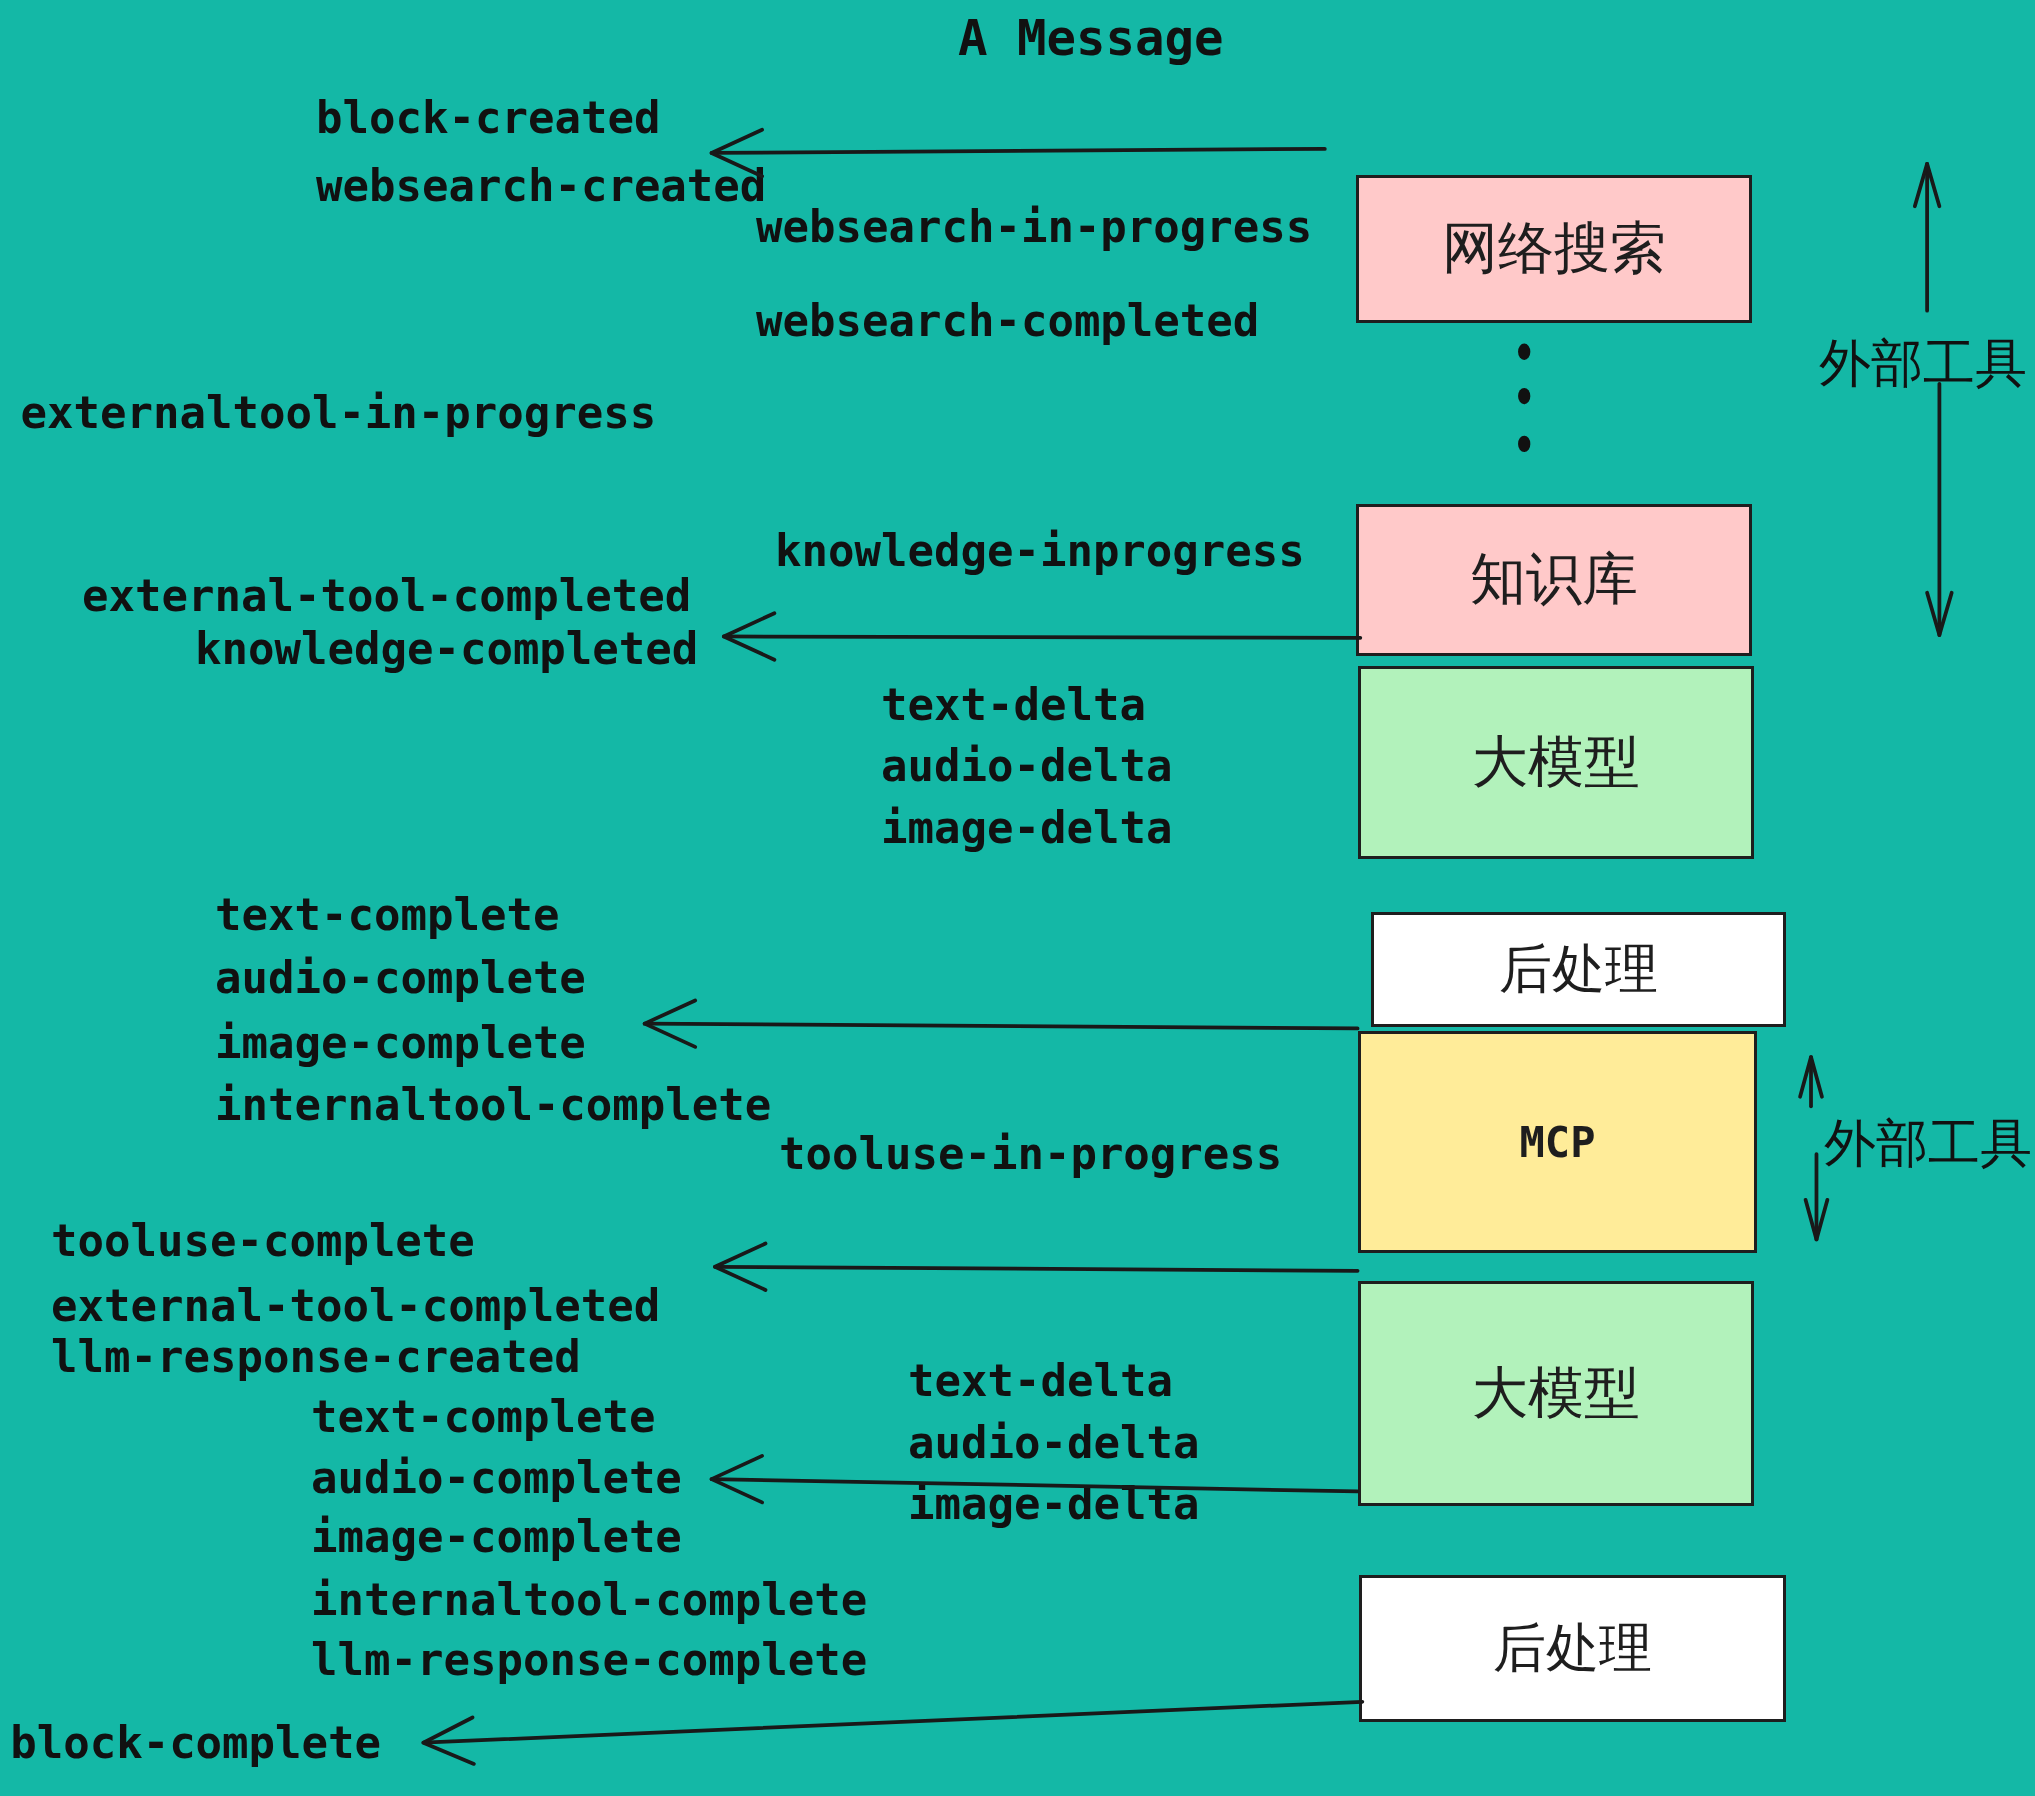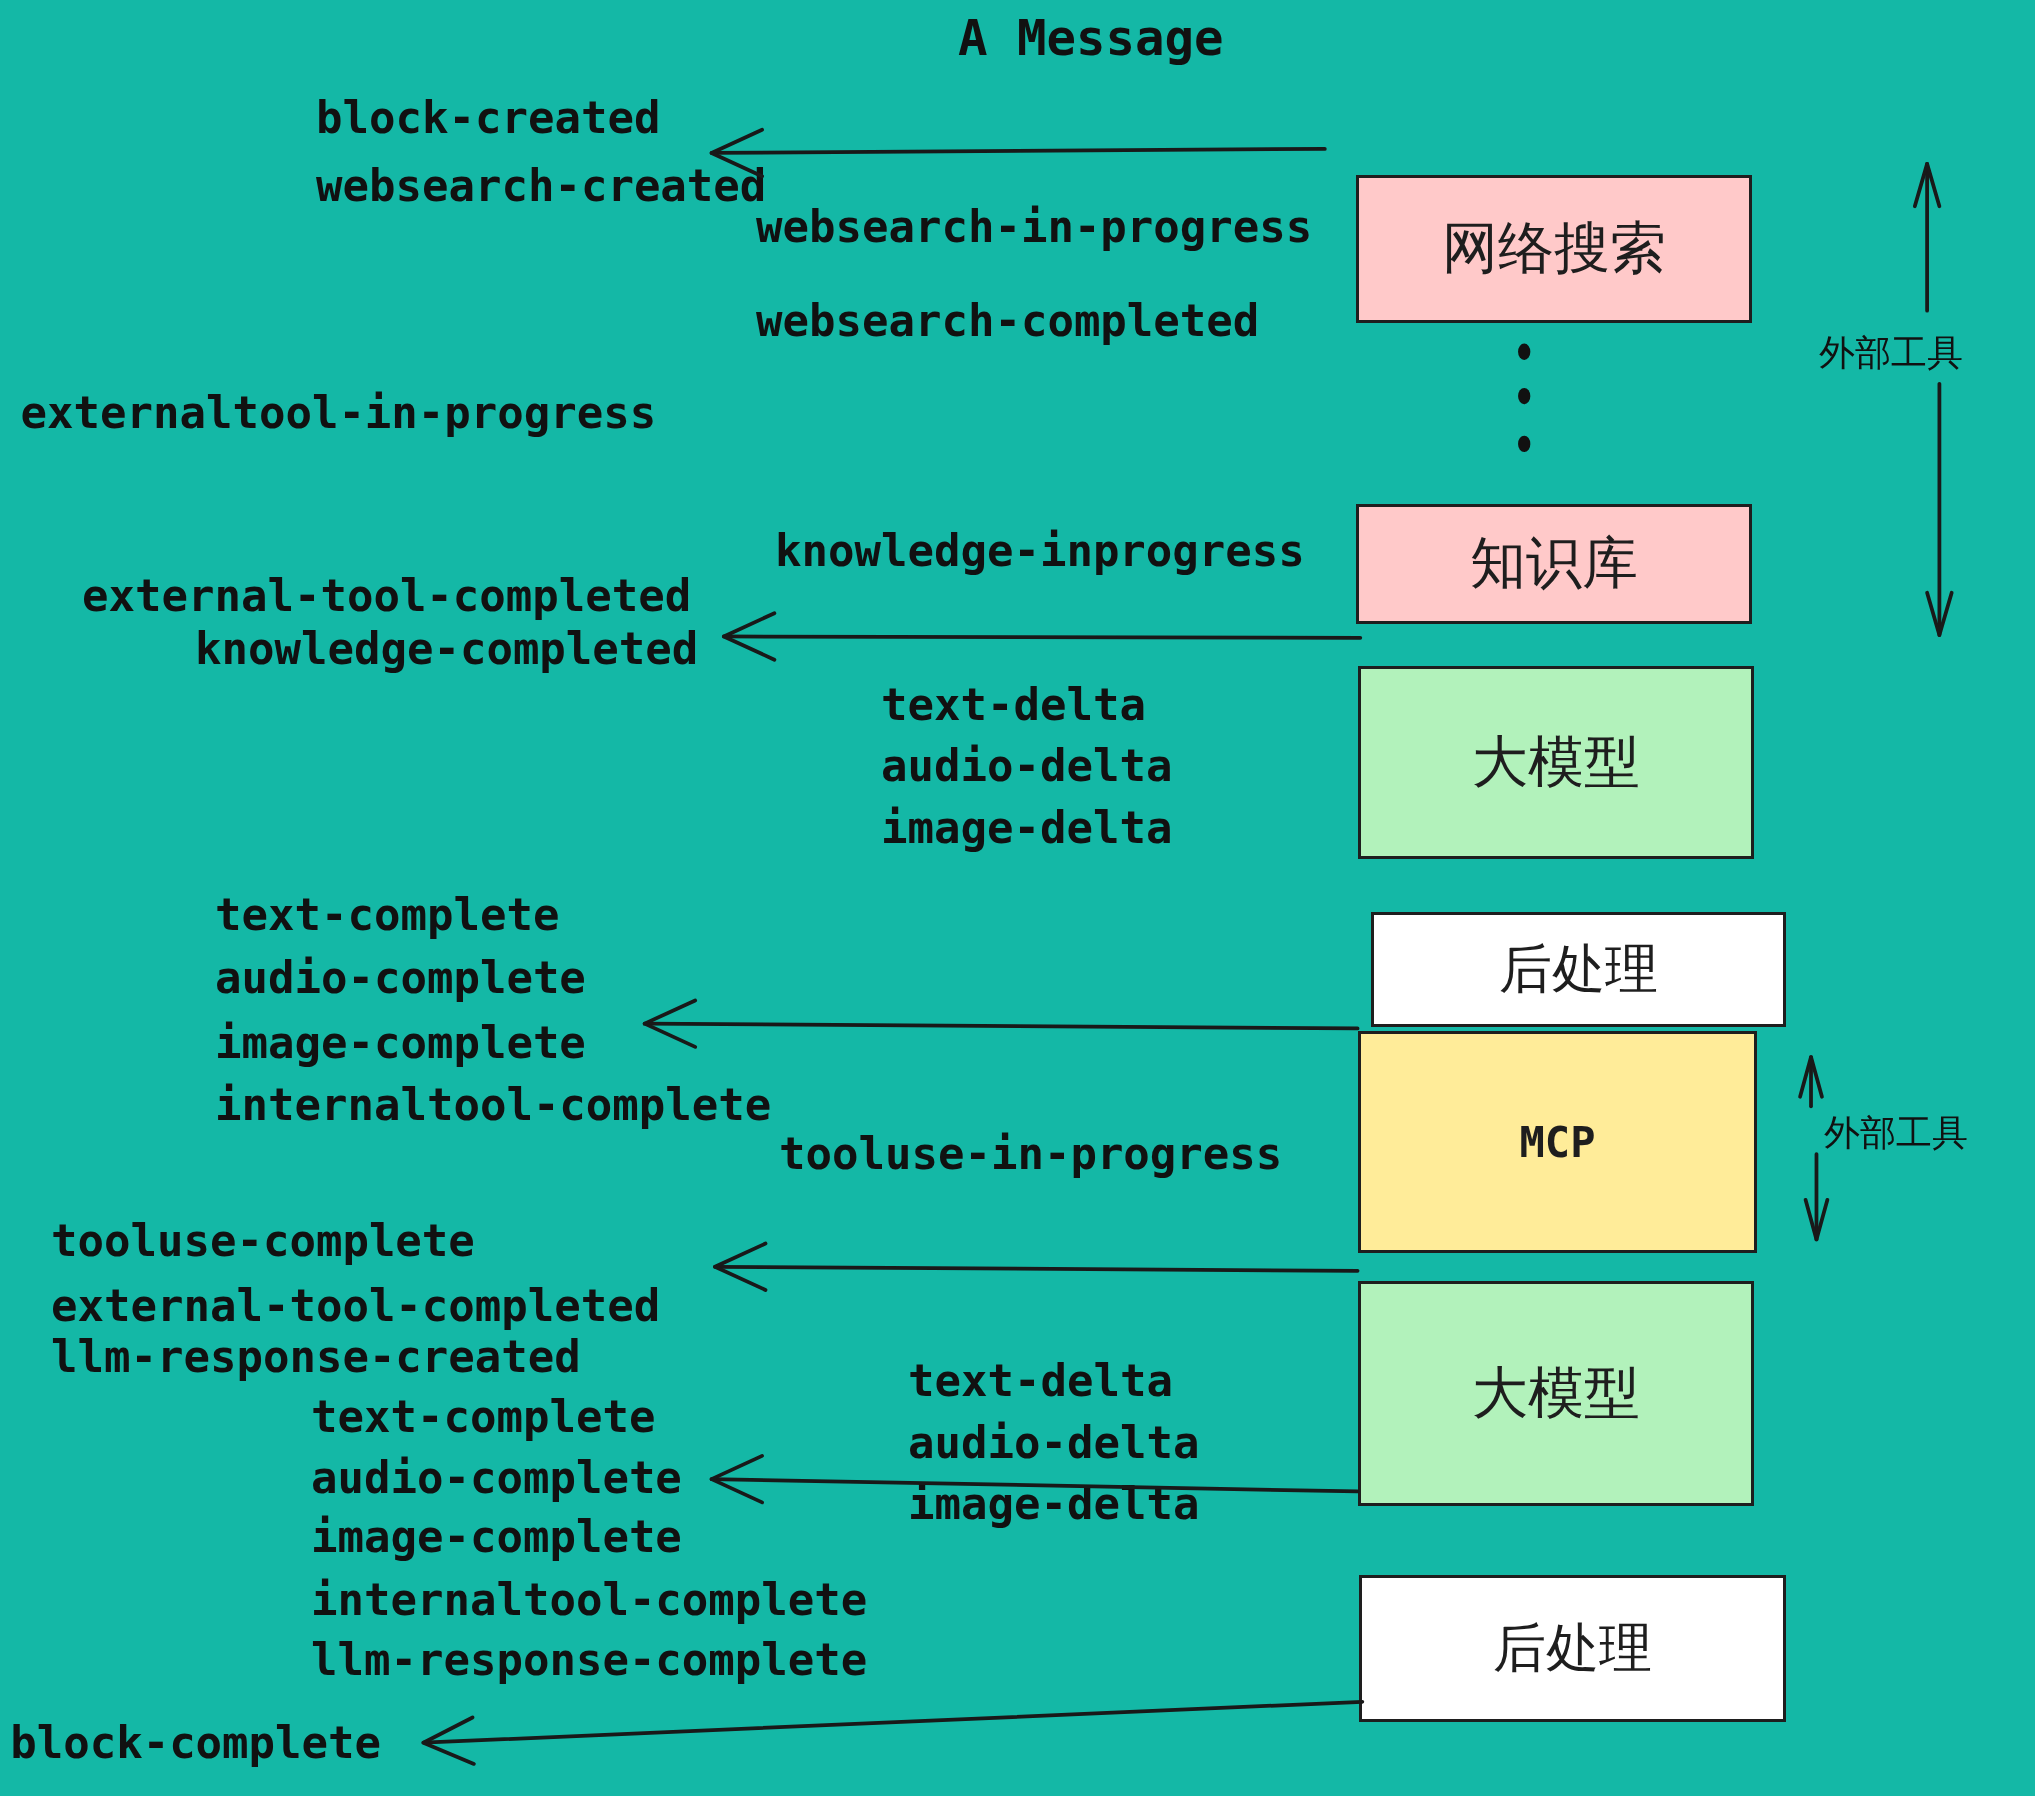--- a/index.html
+++ b/index.html
@@ -31,31 +31,31 @@
     font-family:"DejaVu Sans", sans-serif;
     font-size:56px;
     color:#1e1e1e;
     white-space:nowrap;
   }
   .box.pink{background:#ffc9c9;}
   .box.green{background:#b2f2bb;}
   .box.yellow{background:#ffec99;}
   .box.white{background:#ffffff;margin-top:21px;}
   #box-websearch{left:1356px;top:175px;width:396px;height:148px;}
-  #box-knowledge{left:1356px;top:504px;width:396px;height:120px;}
+  #box-knowledge{left:1356px;top:504px;width:396px;height:152px;}
   #box-llm-1{left:1358px;top:666px;width:396px;height:193px;}
   #box-post-1{left:1371px;top:891px;width:415px;height:115px;font-size:53px;}
   #box-mcp{left:1358px;top:1031px;width:399px;height:222px;
     font-family:"DejaVu Sans Mono", monospace;font-weight:bold;font-size:42px;justify-content:center;}
   #box-llm-2{left:1358px;top:1281px;width:396px;height:225px;}
   #box-post-2{left:1359px;top:1554px;width:427px;height:147px;font-size:53px;}
   .side-label{
     position:absolute;
     font-family:"DejaVu Sans", sans-serif;
-    font-size:36px;
+    font-size:52px;
     color:#111111;
     white-space:nowrap;
     text-align:right;
   }
   #side-label-1{left:1819px;top:329px;}
   #side-label-2{left:1824px;top:1109px;}
   #arrows{position:absolute;left:0;top:0;width:2035px;height:1796px;}
 </style>
 </head>
 <body>

